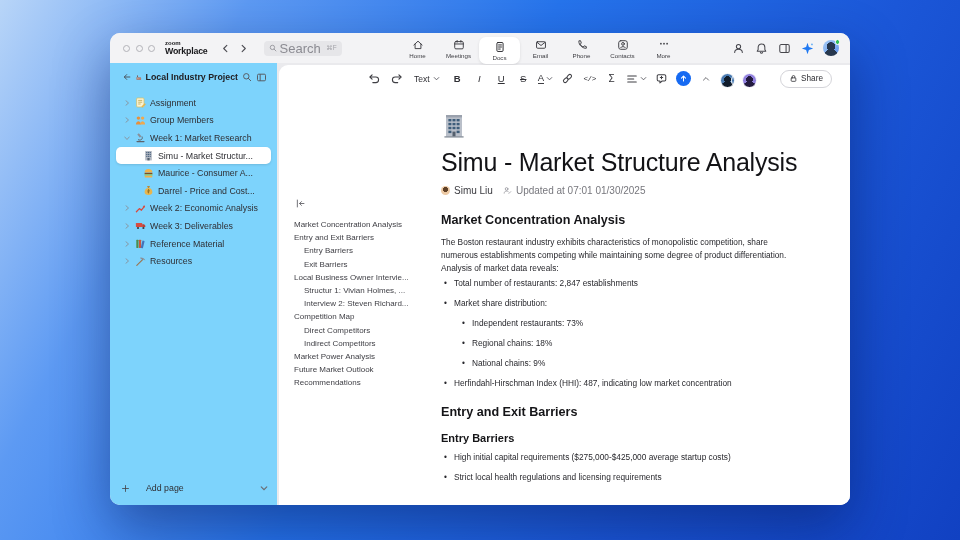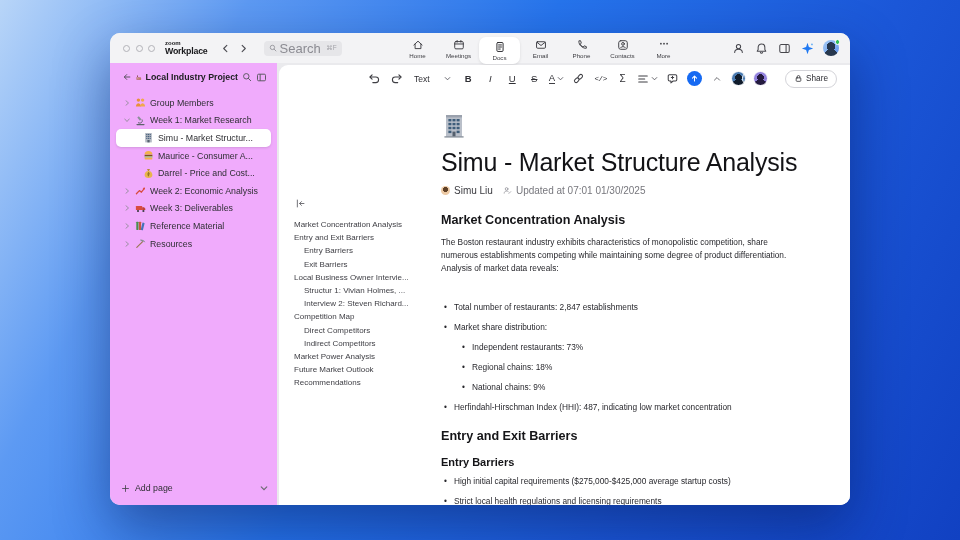--- a/index.html
+++ b/index.html
@@ -24,47 +24,47 @@
   .tab .lbl{font-size:6.2px;color:#3c3c41}
   .tab.active{background:#fff;border-radius:7px;height:27px;margin-top:4px;box-shadow:0 1px 3px rgba(0,0,0,.10)}
   .tricons{margin-left:auto;display:flex;align-items:center;gap:9px;margin-right:11px}
   .tricon{width:14px;height:14px;display:flex;align-items:center;justify-content:center}
   .avatar{width:16px;height:16px;border-radius:50%;position:relative;flex:none;
     background:radial-gradient(circle at 50% 40%,#26374e 0 33%,transparent 34%),radial-gradient(circle at 50% 112%,#26374e 0 42%,transparent 43%),linear-gradient(135deg,#a7cdf8,#5d92ea)}
   .avatar .dot{position:absolute;right:-1px;top:-1px;width:5.5px;height:5.5px;background:#2ec15a;border:1px solid #fff;border-radius:50%}
 
   
   .main{display:flex;height:442px}
-  .sidebar{width:167px;background:#f0abfc;position:relative;padding-top:4px;flex:none}
+  .sidebar{width:167px;background:#7dd3fc;position:relative;padding-top:4px;flex:none}
   .sbheader{display:flex;align-items:center;height:20px;padding:0 10px 0 12px;gap:4px}
   .sbtitle{font-size:8.8px;font-weight:bold;color:#212125;margin-right:auto;white-space:nowrap}
   .sbbtn{width:13px;height:13px;display:flex;align-items:center;justify-content:center}
   .tree{margin-top:7px;padding:0 6px}
   .trow{height:17.6px;display:flex;align-items:center;border-radius:5px;padding-left:7px;gap:4px;color:#2e2e33;font-size:8.8px;white-space:nowrap}
   .trow .chev{width:8px;display:flex;justify-content:center;flex:none}
   .trow .ticon{width:11px;height:11px;flex:none;display:flex}
   .trow.lvl1{padding-left:27px}
   .trow.selected{background:#fff;box-shadow:0 1px 2.5px rgba(0,0,0,.12)}
   .sbfoot{position:absolute;left:11px;right:9px;bottom:9px}
-  .addpage{display:flex;align-items:center;gap:5px;font-size:8.8px;color:#2e2e33;height:16px}
+  .addpage{display:flex;align-items:center;gap:16px;font-size:8.8px;color:#2e2e33;height:16px}
   .addpage .spread{margin-left:auto}
   .showdel{display:flex;align-items:center;gap:5px;font-size:8.4px;color:#55555b;height:16px;margin-top:2px}
 
   
   .docarea{flex:1;background:#eaeaed;padding:2px 10px 0 2px}
   .doccard{background:#fff;border-radius:9px 9px 0 0;height:100%;position:relative;overflow:hidden}
   .toolbar{height:27px;display:flex;align-items:center;padding:0 9px 0 88px;gap:7px}
   .tbtn{height:17px;min-width:15px;display:flex;align-items:center;justify-content:center;border-radius:4px;color:#3f3f44;gap:2px}
   .tlabel{font-size:8.6px;color:#2f2f34}
   .tletter{font-size:9.5px;color:#2f2f34}
   .tb{font-weight:bold}.ti{font-style:italic}.tu{text-decoration:underline}.ts{text-decoration:line-through}
   .sigma{font-size:10px;color:#2f2f34}
   .codeg{font-size:7.6px;letter-spacing:-.5px;color:#2f2f34;font-family:"Liberation Mono","DejaVu Sans Mono",monospace}
   .aibtn{width:15px;height:15px;border-radius:50%;background:#166af2;display:flex;align-items:center;justify-content:center}
-  .rgroup{margin-left:auto;display:flex;align-items:center;gap:15px}
+  .rgroup{margin-left:auto;display:flex;align-items:flex-end;gap:21px}
   .collab{display:flex;margin-right:2px}
   .cav{width:15px;height:15px;border-radius:50%;border:1.5px solid #fff;margin-left:-4px;flex:none}
   .cav:first-child{margin-left:0}
   .cav.c1{background:radial-gradient(circle at 50% 42%,#101c2c 0 34%,transparent 35%),radial-gradient(circle at 50% 115%,#101c2c 0 45%,transparent 46%),#4a7ab0}
   .cav.c2{background:radial-gradient(circle at 50% 42%,#4a3категор0 0 0%,transparent 0%),radial-gradient(circle at 50% 42%,#3c2d20 0 34%,transparent 35%),radial-gradient(circle at 50% 115%,#5a4632 0 45%,transparent 46%),#dcb68c}
   .cav.c3{background:radial-gradient(circle at 50% 42%,#241b40 0 34%,transparent 35%),radial-gradient(circle at 50% 115%,#241b40 0 45%,transparent 46%),#9282de}
   .sharebtn{height:18px;border:1px solid #d4d4d9;border-radius:9px;display:flex;align-items:center;gap:3px;padding:0 8px;font-size:8.2px;color:#2b2b30;background:#fff;white-space:nowrap}
 
   
   .outline{position:absolute;left:15px;top:133px;width:138px}
@@ -74,21 +74,21 @@
 
   
   .content{position:absolute;left:162px;top:48px;width:362px}
   .bigicon{width:26px;height:26px;display:block}
   .doctitle{font-size:25px;color:#131316;margin-top:9px;font-weight:normal;letter-spacing:-.2px}
   .byline{display:flex;align-items:center;gap:4px;margin-top:8px;font-size:10px;color:#77777d}
   .byline .name{color:#3b3b40;margin-right:6px}
   .bavatar{width:9px;height:9px;border-radius:50%;flex:none;background:radial-gradient(circle at 50% 40%,#5f4128 0 36%,transparent 37%),#ecc9a4}
   .sect{font-size:12.6px;color:#151518;margin-top:17px;font-weight:bold}
   .para{font-size:8.3px;line-height:13px;color:#28282d;margin-top:9px}
-  .blist{margin-top:27px;list-style:none}
+  .blist{margin-top:3px;list-style:none}
   .blist li{position:relative;padding-left:13px;font-size:8.3px;color:#28282d;line-height:11px;margin-bottom:9px}
   .blist li::before{content:"\2022";position:absolute;left:3px;top:0}
   .blist li.ind{padding-left:31px}
   .blist li.ind::before{left:21px}
   .subsect{font-size:11px;color:#151518;margin-top:13px;font-weight:bold}
   svg{display:block}
 </style>
 </head>
 <body>
 
@@ -256,20 +256,33 @@
           <svg width="11" height="11" viewBox="0 0 14 14">
                 <g stroke="#55555b" stroke-width="1.2" fill="none">
                   <rect x="1.9" y="2.8" width="10.2" height="8.4" rx="1.5"></rect>
                   <path d="M5.3 2.8v8.4"></path>
                 </g>
               </svg>
         </div>
       </div>
 
       <div class="tree">
+        <div class="trow">
+          <span class="chev">
+                <svg width="6" height="6" viewBox="0 0 8 8">
+                  <path d="M2.6 1 6 4 2.6 7" stroke="#8a8a90" stroke-width="1.1" fill="none" stroke-linecap="round"></path>
+                </svg>
+              </span>
+          <svg class="ticon" viewBox="0 0 11 11">
+                <rect x="1.6" y="1" width="7.4" height="9" rx="1" fill="#fbf3d2" stroke="#d4bd62" stroke-width=".7"></rect>
+                <path d="M3.2 3.4h4M3.2 5.2h4M3.2 7h2.4" stroke="#b29a3c" stroke-width=".7"></path>
+                <path d="M6.4 9.6 9.8 6.2l1 1L7.4 10.6z" fill="#e8b64c"></path>
+              </svg>
+          <span>Assignment</span>
+        </div>
         <div class="trow">
           <span class="chev">
                 <svg width="6" height="6" viewBox="0 0 8 8">
                   <path d="M2.6 1 6 4 2.6 7" stroke="#8a8a90" stroke-width="1.1" fill="none" stroke-linecap="round"></path>
                 </svg>
               </span>
           <svg class="ticon" viewBox="0 0 11 11">
                 <circle cx="3.4" cy="3.1" r="1.7" fill="#e8903a"></circle>
                 <circle cx="7.6" cy="3.1" r="1.7" fill="#f0a84e"></circle>
                 <path d="M.9 9.4c0-2.1 1.7-3.2 2.5-3.2s2.5 1.1 2.5 3.2z" fill="#e8903a"></path>
@@ -406,21 +419,21 @@
                 </svg>
           </div>
           <div class="tbtn">
             <svg width="13" height="13" viewBox="0 0 14 14">
                   <g stroke="#3f3f44" stroke-width="1.2" fill="none" stroke-linecap="round" stroke-linejoin="round">
                     <path d="M9.6 3.1l2.3 2.3-2.3 2.3"></path>
                     <path d="M11.5 5.4H5.6a3 3 0 0 0 0 6h2.7"></path>
                   </g>
                 </svg>
           </div>
-          <div class="tbtn" style="gap:14px;padding:0 3px">
+          <div class="tbtn" style="gap:3px;padding:0 3px">
             <span class="tlabel">Text</span>
             <svg width="7" height="7" viewBox="0 0 8 8">
                   <path d="M1.4 2.9 4 5.5 6.6 2.9" stroke="#55555b" stroke-width="1" fill="none" stroke-linecap="round"></path>
                 </svg>
           </div>
           <div class="tbtn">
                 <span class="tletter tb">B</span>
               </div>
           <div class="tbtn">
                 <span class="tletter ti">I</span>

